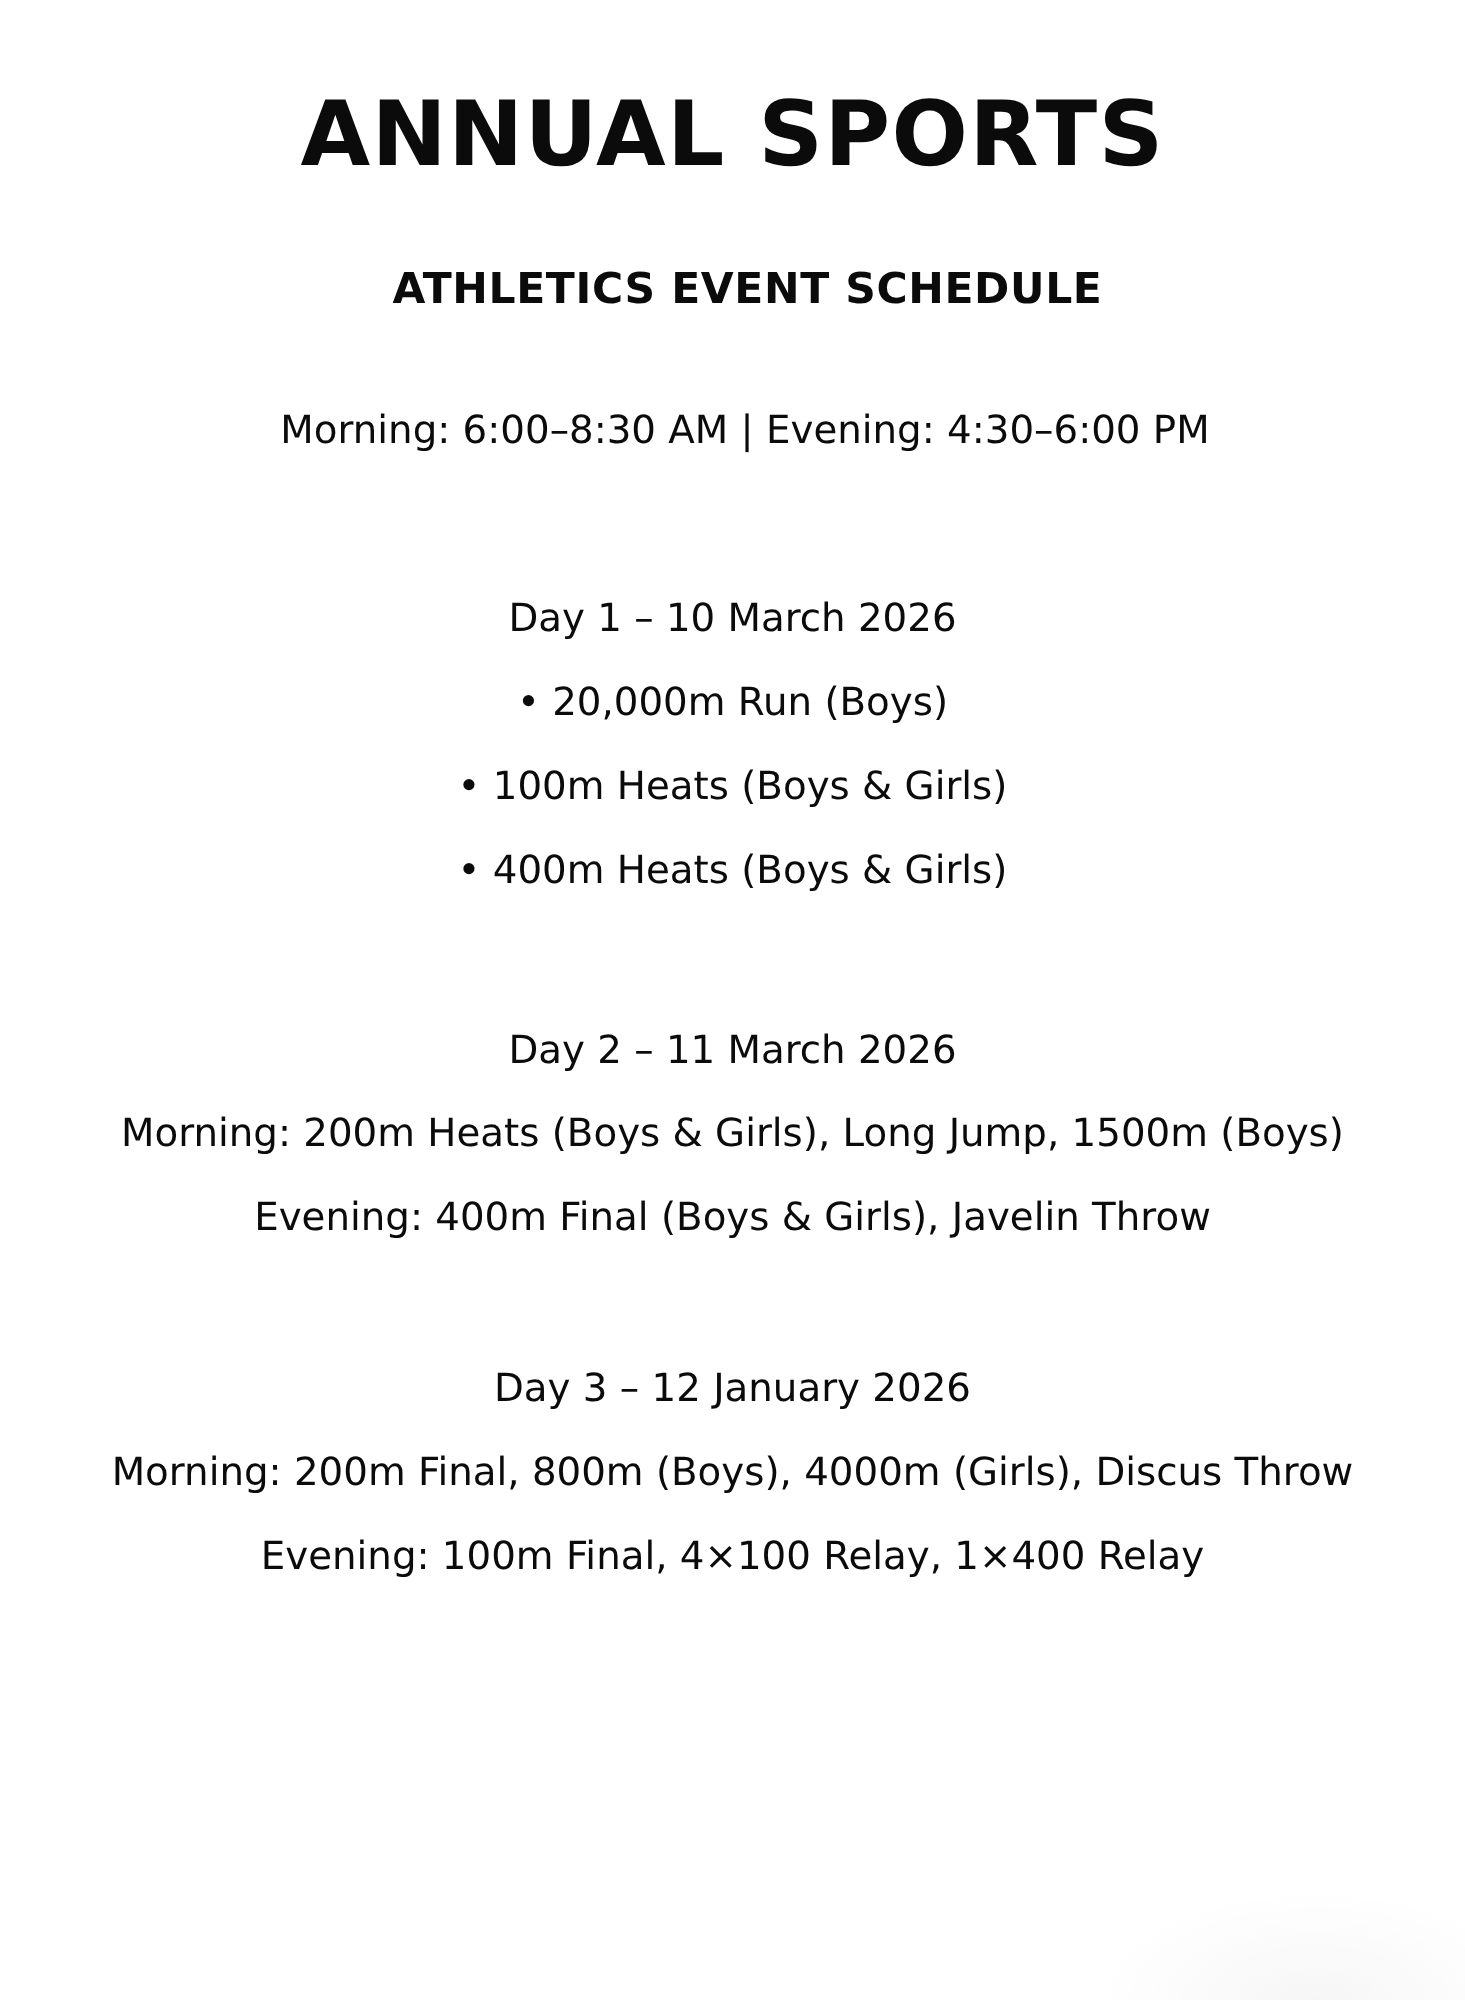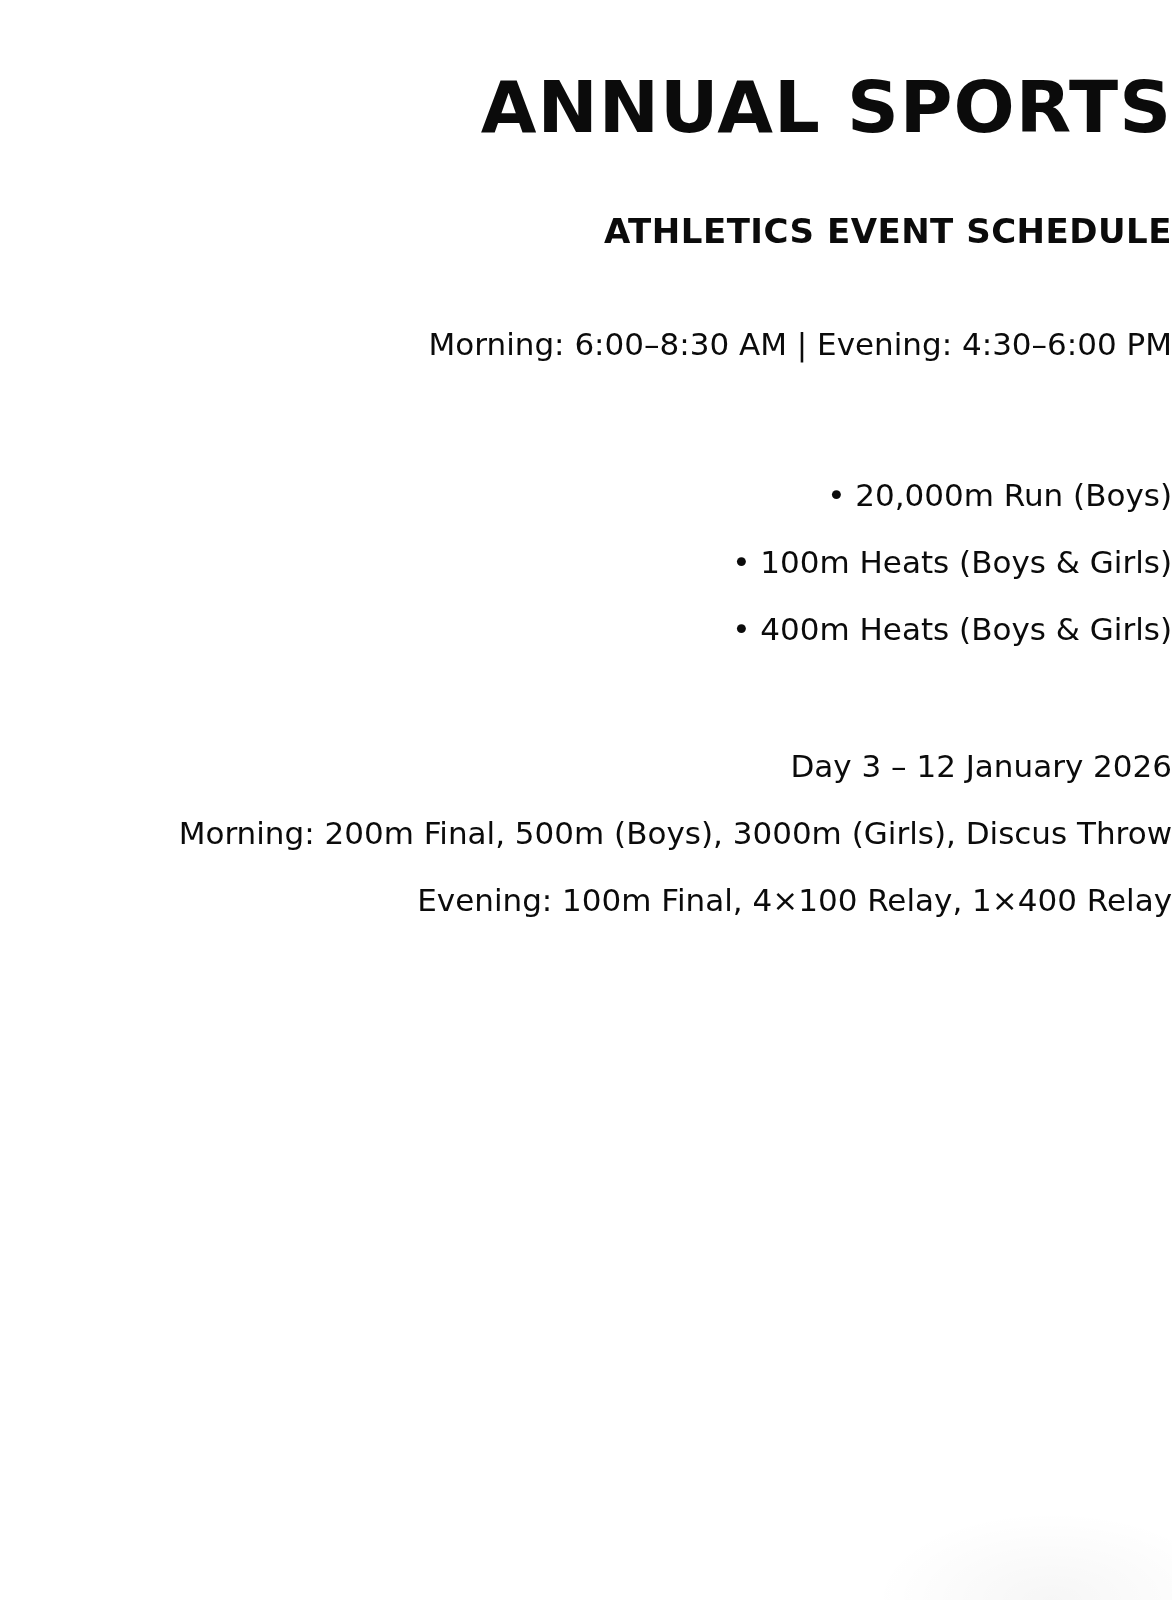--- a/index.html
+++ b/index.html
@@ -10,21 +10,21 @@
   body {
     width: 1172px;
     height: 1600px;
     position: relative;
     overflow: hidden;
     font-family: "DejaVu Sans", "Liberation Sans", sans-serif;
     color: #0b0b0b;
   }
   .doc {
     width: 100%;
-    text-align: right;
+    text-align: center;
   }
   .doc-title {
     font-size: 72px;
     font-weight: bold;
     line-height: 86px;
     margin: 64px 0 0 0;
     letter-spacing: 1px;
   }
   .doc-subtitle {
     font-size: 34px;
@@ -68,27 +68,33 @@
 
 <div class="doc">
 
   <div class="doc-title">ANNUAL SPORTS</div>
 
   <div class="doc-subtitle">ATHLETICS EVENT SCHEDULE</div>
 
   <div class="session-times">Morning: 6:00–8:30 AM | Evening: 4:30–6:00 PM</div>
 
   <div class="day-section day-1">
+    <div class="day-heading">Day 1 – 10 March 2026</div>
     <div class="event-line">• 20,000m Run (Boys)</div>
     <div class="event-line">• 100m Heats (Boys &amp; Girls)</div>
     <div class="event-line">• 400m Heats (Boys &amp; Girls)</div>
   </div>
 
+  <div class="day-section day-2">
+    <div class="day-heading">Day 2 – 11 March 2026</div>
+    <div class="event-line">Morning: 200m Heats (Boys &amp; Girls), Long Jump, 1500m (Boys)</div>
+    <div class="event-line">Evening: 400m Final (Boys &amp; Girls), Javelin Throw</div>
+  </div>
 
   <div class="day-section day-3">
     <div class="day-heading">Day 3 – 12 January 2026</div>
-    <div class="event-line">Morning: 200m Final, 500m (Boys), 3000m (Girls), Discus Throw</div>
+    <div class="event-line">Morning: 200m Final, 800m (Boys), 4000m (Girls), Discus Throw</div>
     <div class="event-line">Evening: 100m Final, 4×100 Relay, 1×400 Relay</div>
   </div>
 
 </div>
 
 <div class="corner-shading"></div>
 
 </body></html>

